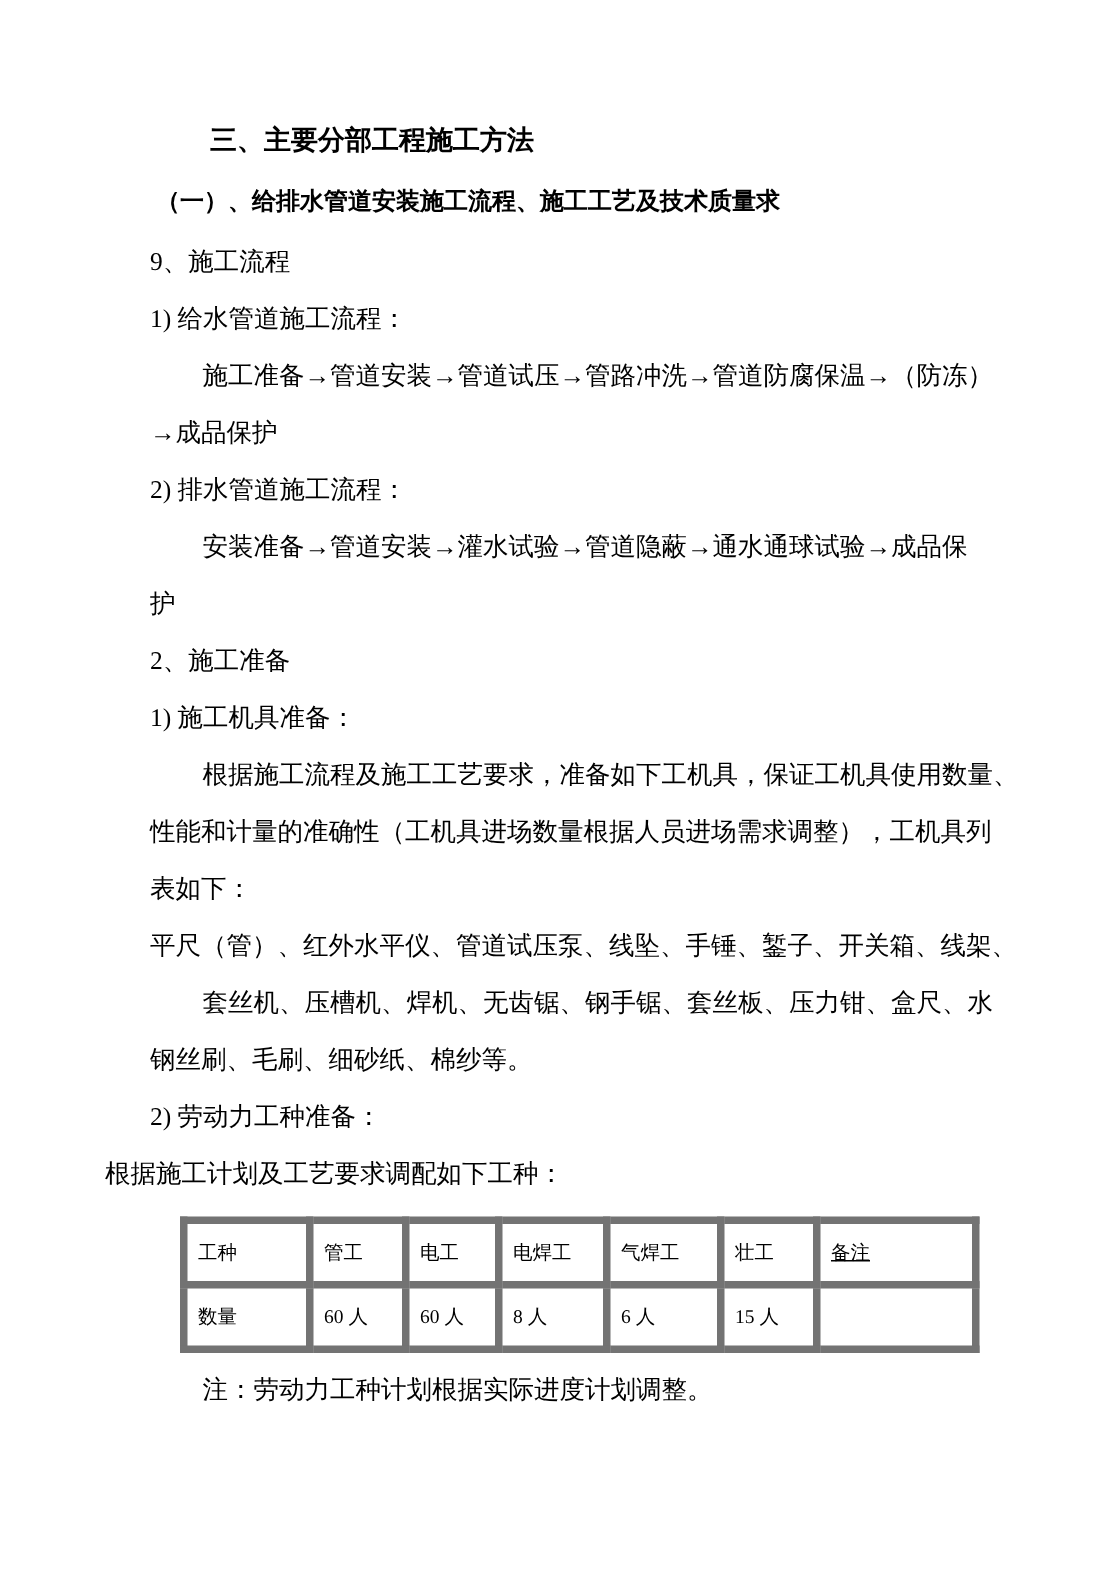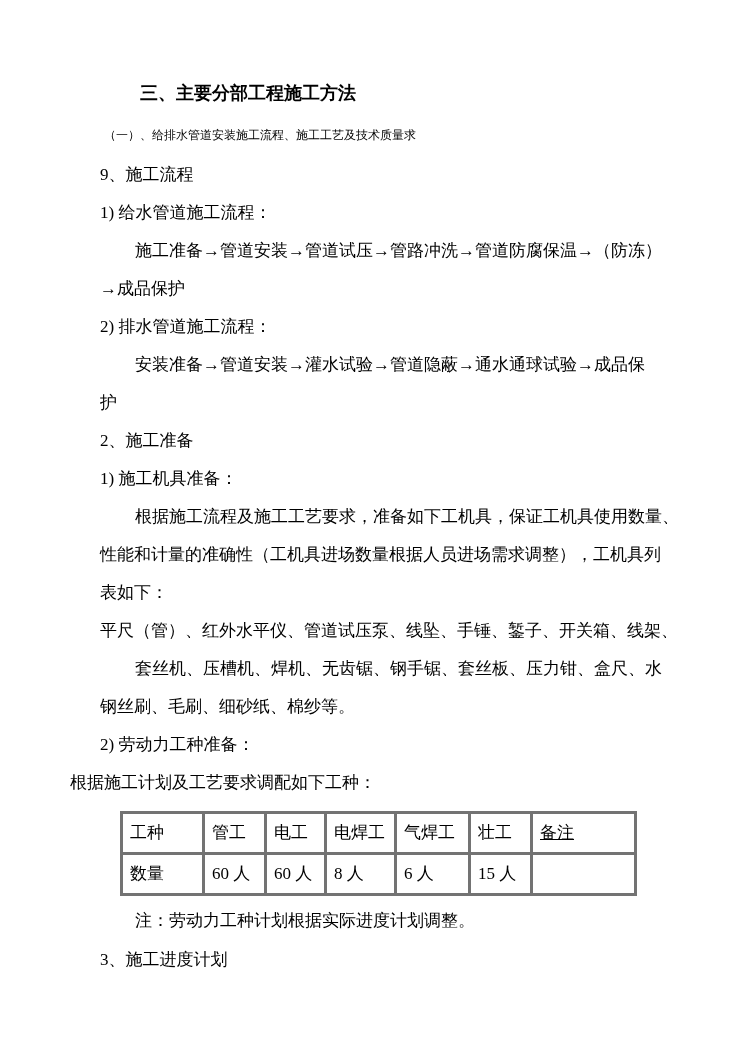--- a/index.html
+++ b/index.html
@@ -26,41 +26,41 @@
     white-space: nowrap;
   }
   .heading1 {
     font-weight: bold;
     font-size: 18px;
     margin-left: 40px;
     height: 42px;
     line-height: 42px;
   }
   .heading2 {
-    font-weight: normal;
-    font-size: 12px;
+    font-weight: bold;
+    font-size: 16px;
     margin-left: 4px;
     height: 42px;
     line-height: 42px;
   }
   .base   { margin-left: 0; }
   .indent { margin-left: 35px; }
   .outdent{ margin-left: -30px; }
 
   table.labor {
     border-collapse: collapse;
     margin: 9px 0 0 20px;
     table-layout: fixed;
   }
   table.labor td {
-    border: 3px solid #737373;
+    border: 5px solid #737373;
     height: 38px;
     line-height: 38px;
     padding: 0 4px 0 7px;
-    font-size: 17px;
+    font-size: 13px;
     white-space: nowrap;
     overflow: hidden;
   }
   .c0 { width: 68px; }
   .c1 { width: 48px; }
   .c2 { width: 46px; }
   .c3 { width: 56px; margin-left: 47px; }
   .c4 { width: 60px; }
   .c5 { width: 48px; }
   .c6 { width: 90px; text-decoration: underline; }
@@ -116,15 +116,14 @@
       <td class="c2">60 人</td>
       <td class="c3">8 人</td>
       <td class="c4">6 人</td>
       <td class="c5">15 人</td>
       <td class="c6"></td>
     </tr>
   </tbody>
     </table>
 
   <p class="line note">注：劳动力工种计划根据实际进度计划调整。</p>
-  <p class="line closing">3、施工进度计划</p>
 
 </div>
 
 </body></html>

